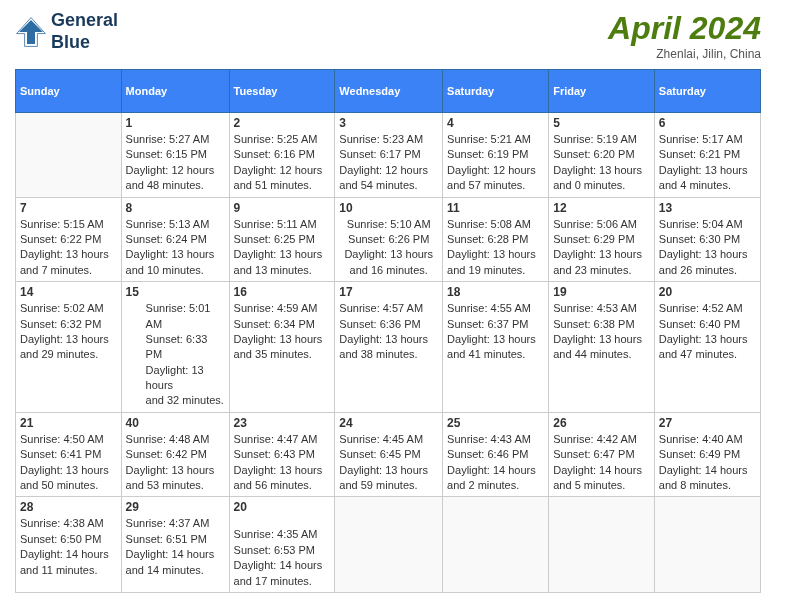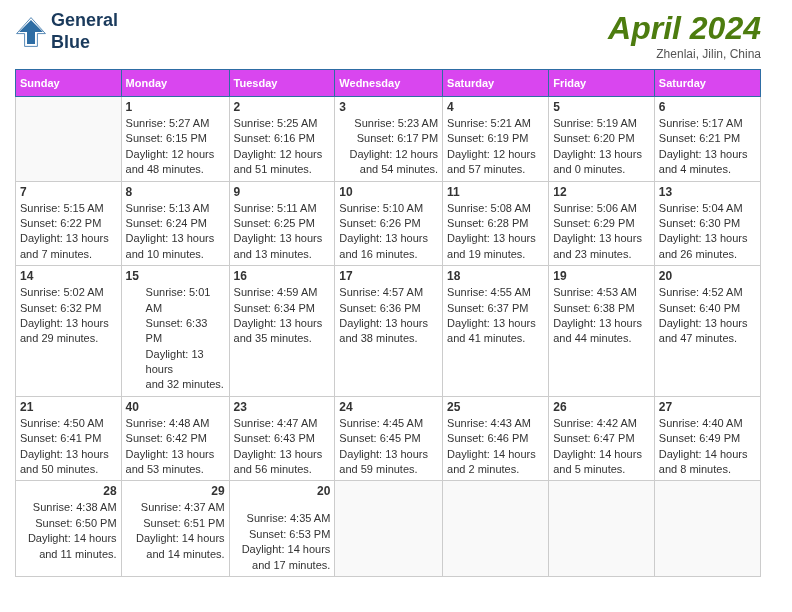--- a/index.html
+++ b/index.html
@@ -47,23 +47,23 @@
     .location {
       font-size: 12px;
       color: #555;
     }
     table {
       width: 100%;
       border-collapse: collapse;
       font-size: 10px;
     }
     thead tr th {
-      background-color: #d946ef;
+      background-color: #3b82f6;
       color: #fff;
-      padding: 7px 4px;
+      padding: 15px 4px;
       text-align: left;
       font-size: 11px;
       font-weight: bold;
       border: 1px solid #2e6da4;
     }
     tbody tr td {
       border: 1px solid #ccc;
       vertical-align: top;
       padding: 3px 4px;
       height: 80px;
@@ -78,21 +78,20 @@
     tbody tr td .day-info {
       font-size: 11px;
       color: #333;
       line-height: 1.4;
     }
     tbody tr td.empty {
       background: #f9f9f9;
     }
     tbody tr:last-child td {
       height: 72px;
-      text-align: right;
     }
   </style>
 </head>
 <body>
 
 <div class="container">
   <div class="header">
     <div class="logo">
       <svg class="logo-icon" viewBox="0 0 40 40">
         <polygon points="20,5 35,20 25,20 25,35 15,35 15,20 5,20" fill="#2e6da4"></polygon>
@@ -133,21 +132,21 @@
           </td>
           <td>
             <div class="day-num">2</div>
             <div class="day-info" style="white-space: pre-line;">Sunrise: 5:25 AM
 Sunset: 6:16 PM
 Daylight: 12 hours
 and 51 minutes.</div>
           </td>
           <td>
             <div class="day-num">3</div>
-            <div class="day-info" style="white-space: pre-line; text-align: right;">Sunrise: 5:23 AM
+            <div class="day-info" style="white-space: pre-line;">Sunrise: 5:23 AM
 Sunset: 6:17 PM
 Daylight: 12 hours
 and 54 minutes.</div>
           </td>
           <td>
             <div class="day-num">4</div>
             <div class="day-info" style="white-space: pre-line;">Sunrise: 5:21 AM
 Sunset: 6:19 PM
 Daylight: 12 hours
 and 57 minutes.</div>
@@ -184,21 +183,21 @@
           </td>
           <td>
             <div class="day-num">9</div>
             <div class="day-info" style="white-space: pre-line;">Sunrise: 5:11 AM
 Sunset: 6:25 PM
 Daylight: 13 hours
 and 13 minutes.</div>
           </td>
           <td>
             <div class="day-num">10</div>
-            <div class="day-info" style="white-space: pre-line;">Sunrise: 5:10 AM
+            <div class="day-info" style="white-space: pre-line; text-align: center;">Sunrise: 5:10 AM
 Sunset: 6:26 PM
 Daylight: 13 hours
 and 16 minutes.</div>
           </td>
           <td>
             <div class="day-num">11</div>
             <div class="day-info" style="white-space: pre-line;">Sunrise: 5:08 AM
 Sunset: 6:28 PM
 Daylight: 13 hours
 and 19 minutes.</div>

